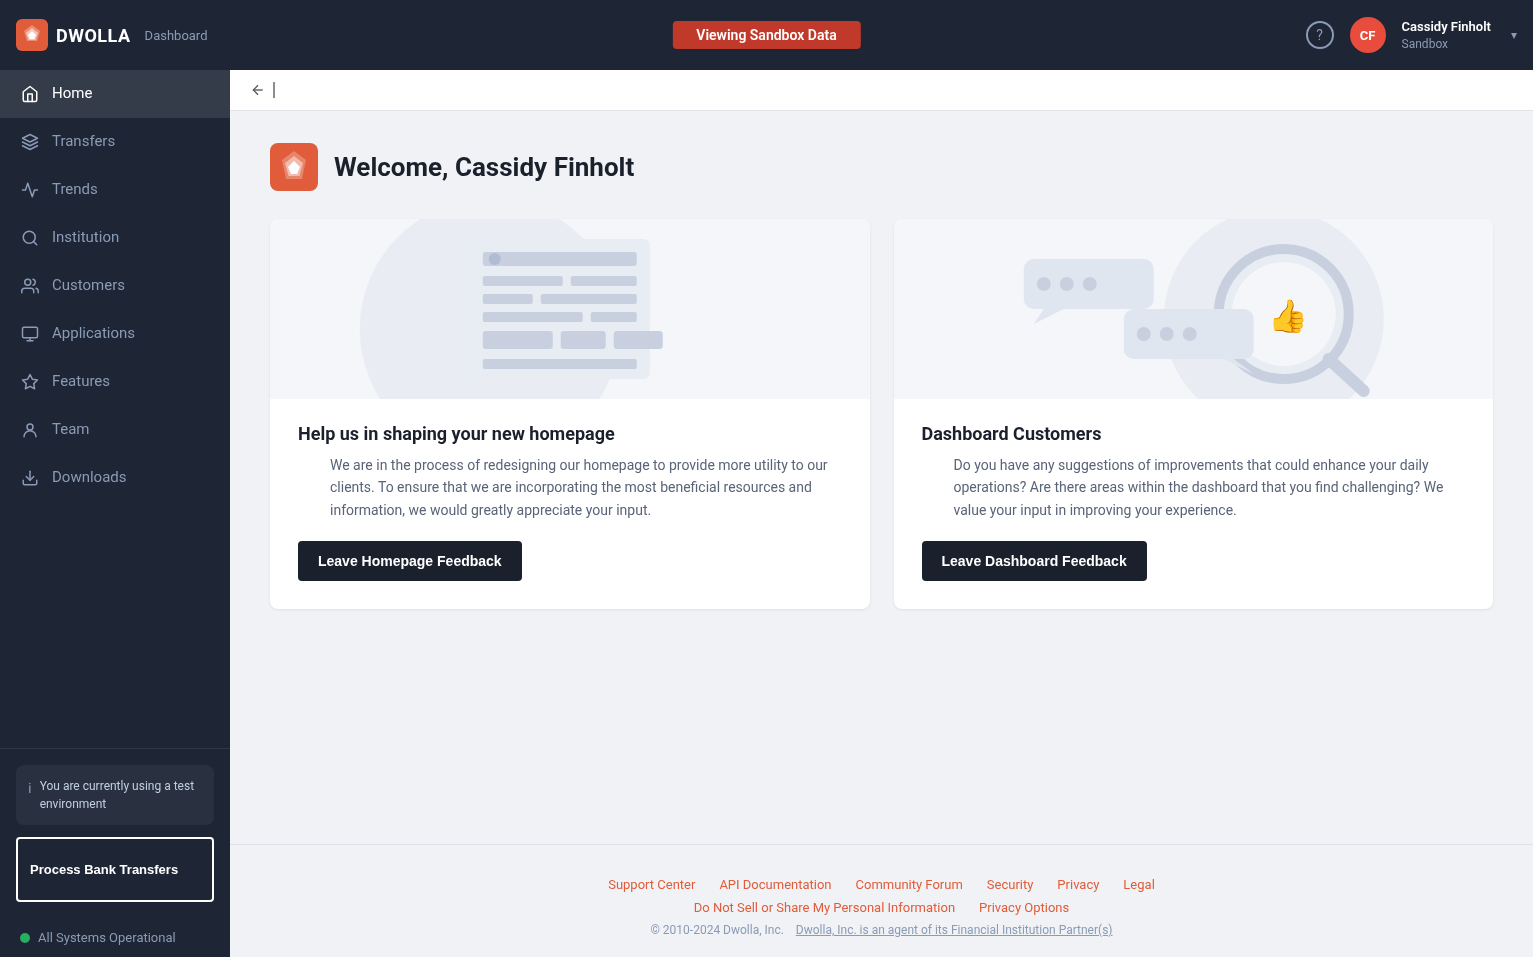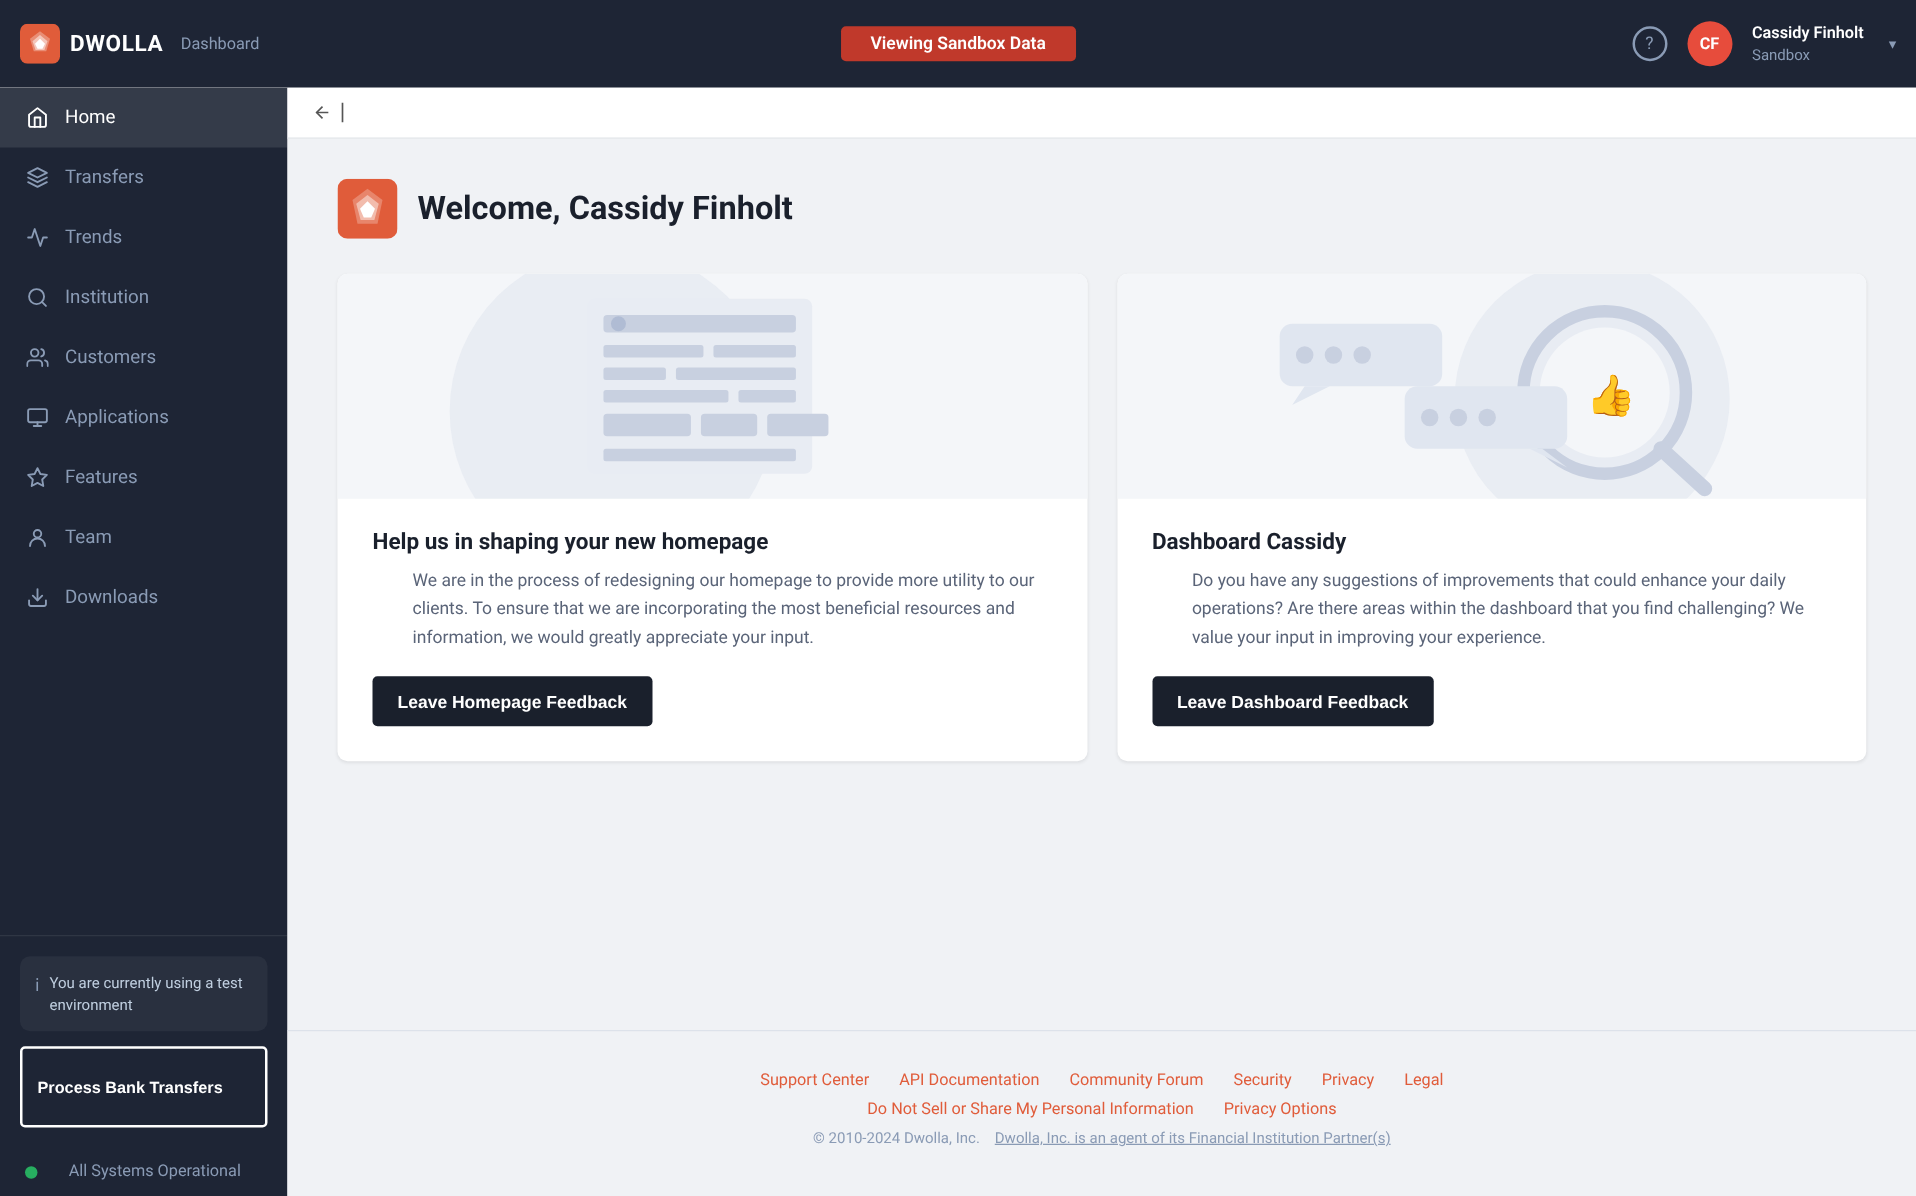--- a/index.html
+++ b/index.html
@@ -168,21 +168,21 @@
       font-size: 13px;
       font-weight: 600;
       cursor: pointer;
       text-align: left;
     }
 
     .status-bar {
       padding: 12px 20px;
       display: flex;
       align-items: center;
-      gap: 25px;
+      gap: 8px;
       color: #8a9bb5;
       font-size: 13px;
       text-align: center;
     }
     .status-dot {
       width: 10px;
       height: 10px;
       border-radius: 50%;
       background: #27ae60;
     }
@@ -270,21 +270,21 @@
       border: none;
       padding: 12px 20px;
       border-radius: 4px;
       font-size: 14px;
       font-weight: 600;
       cursor: pointer;
     }
 
     
     .footer {
-      padding: 32px 40px 40px;
+      padding: 32px 40px 20px;
       text-align: center;
       border-top: 1px solid #dde2ea;
       background: #f0f2f5;
     }
     .footer-links {
       display: flex;
       flex-wrap: wrap;
       justify-content: center;
       gap: 8px 24px;
       margin-bottom: 8px;
@@ -527,21 +527,21 @@
               <rect x="210" y="90" width="130" height="50" rx="10" fill="#e0e6f0"></rect>
               <circle cx="230" cy="115" r="7" fill="#c8d0e0"></circle>
               <circle cx="253" cy="115" r="7" fill="#c8d0e0"></circle>
               <circle cx="276" cy="115" r="7" fill="#c8d0e0"></circle>
               <path d="M320 140 L340 155 L310 140 Z" fill="#e0e6f0"></path>
 
               <text x="355" y="108" font-size="32" fill="#c8d0e0">👍</text>
             </svg>
           </div>
           <div class="card-body">
-            <div class="card-title">Dashboard Cassidy</div>
+            <div class="card-title">Dashboard Customers</div>
             <div class="card-desc">Do you have any suggestions of improvements that could enhance your daily operations? Are there areas within the dashboard that you find challenging? We value your input in improving your experience.</div>
             <button class="card-btn">Leave Dashboard Feedback</button>
           </div>
         </div>
 
       </div>
     </div>
 
     <div class="footer">
       <div class="footer-links">

